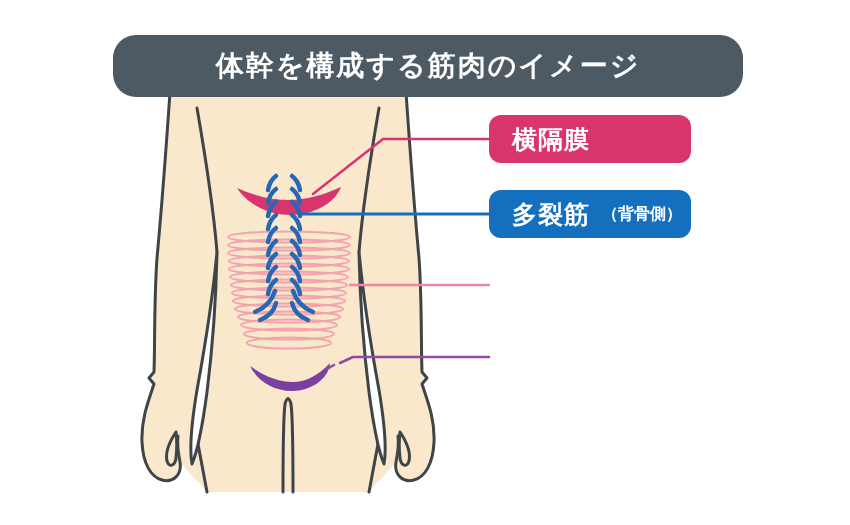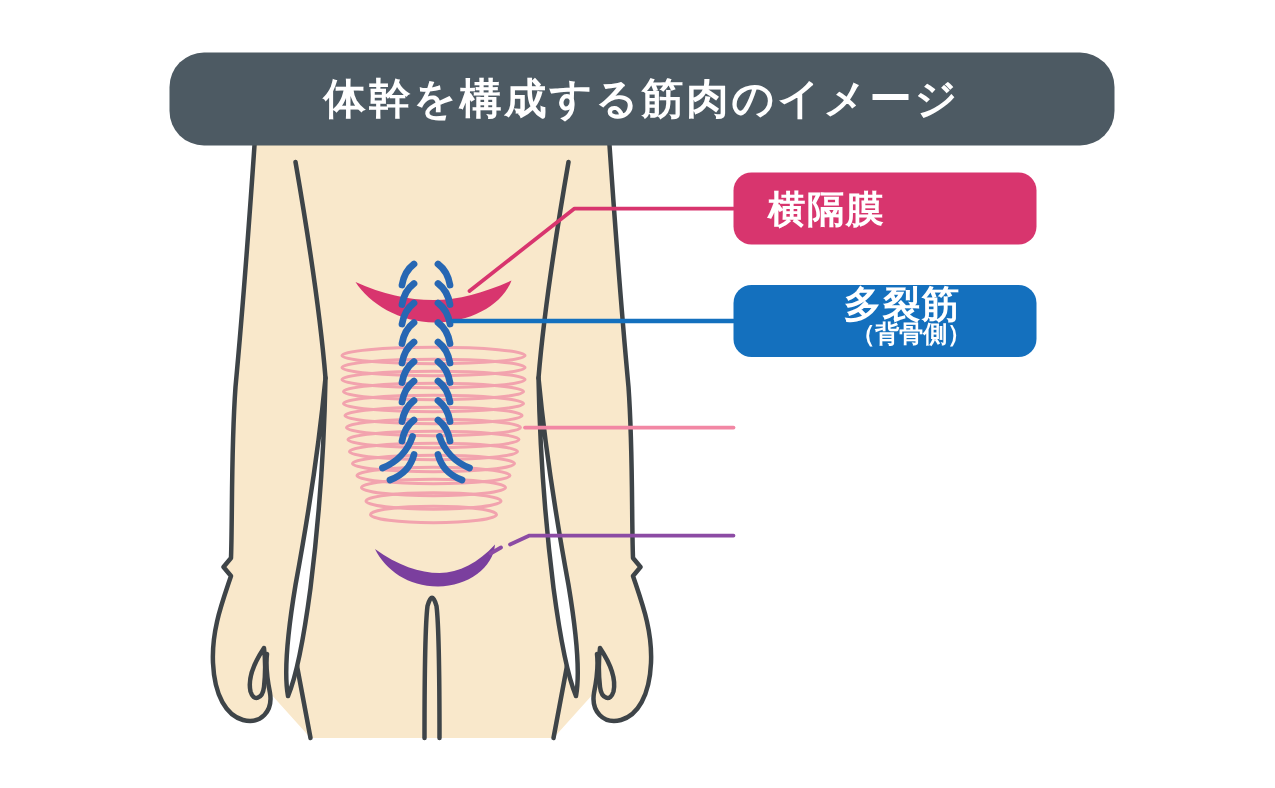--- a/index.html
+++ b/index.html
@@ -16,21 +16,21 @@
   }
   #figure-svg{position:absolute;left:0;top:0;}
   .label-box{
     position:absolute;left:489px;width:202px;height:48px;border-radius:12px;
     display:flex;align-items:center;padding-left:23px;box-sizing:border-box;
     color:#ffffff;font-weight:bold;
   }
   .label-box .label-main{font-size:25px;line-height:1;letter-spacing:1px;}
   .label-box .label-suffix{font-size:16px;line-height:1;margin-left:12px;letter-spacing:0;}
   #label-diaphragm{top:115px;align-items:center;}
-  #label-multifidus{top:190px;flex-direction:column;}
+  #label-multifidus{top:190px;}
   #label-transverse{top:261px;}
   #label-pelvic{top:333px;}
 </style>
 </head>
 <body>
 
 <div id="stage">
 
   <svg id="figure-svg" width="850" height="525" viewBox="0 0 850 525">
 

